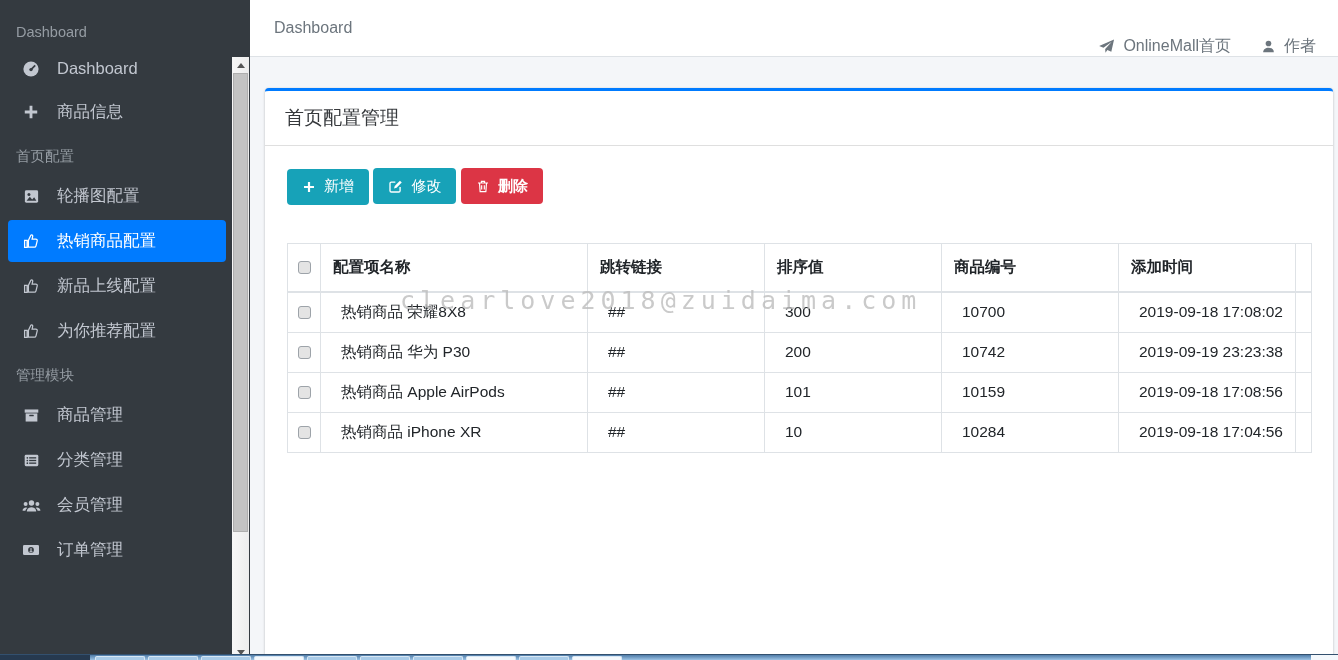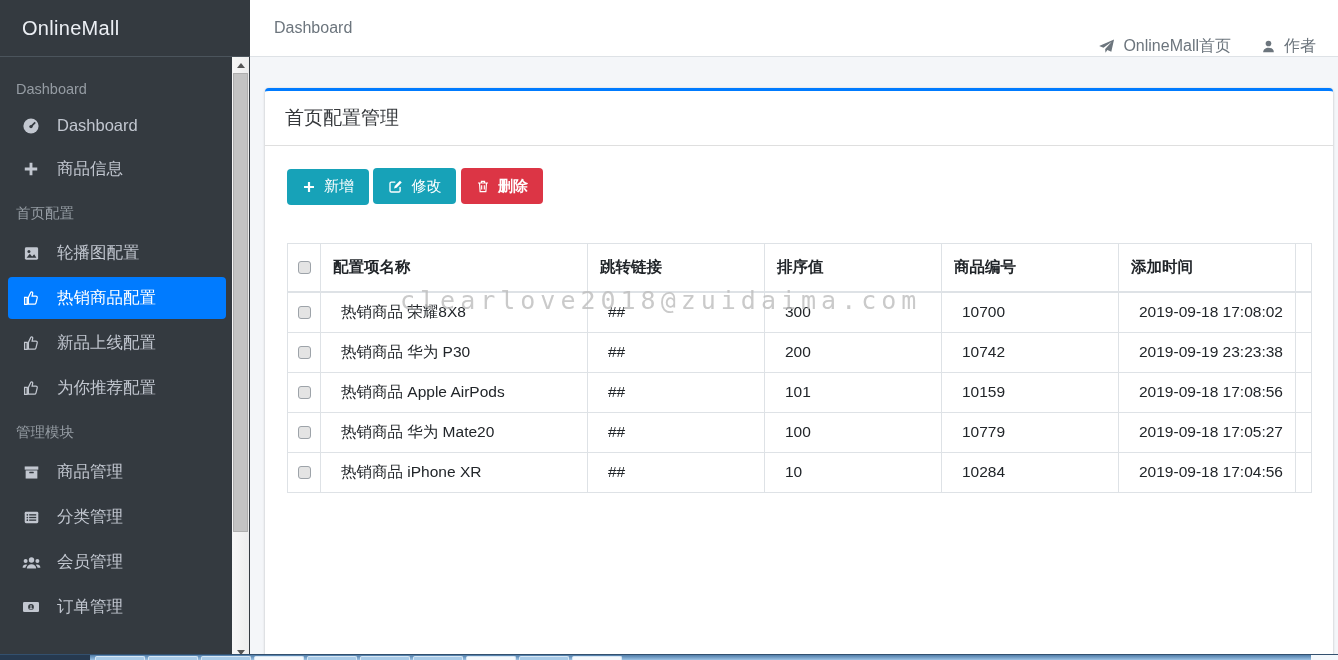--- a/index.html
+++ b/index.html
@@ -76,21 +76,20 @@
             border-radius:2px 2px 0 0; }
 
   .ico svg, .btn svg, .top-link svg { display:block; }
 </style>
 </head>
 <body>
 
 <div class="app">
 
   <aside class="sidebar">
-    <div class="brand">OnlineMall</div>
     <nav class="nav" id="sidebar-nav">
   <div class="nav-section">
     <div class="nav-header">Dashboard</div>
 
   <div class="nav-item">
     <span class="ico">
               <svg width="18" height="18" viewBox="0 0 18 18">
                 <circle cx="9" cy="9" r="7.6" fill="currentColor"></circle>
                 <line x1="9" y1="9.6" x2="13.2" y2="5.4" stroke="#343a40" stroke-width="1.7"></line>
                 <circle cx="9" cy="9.6" r="1.7" fill="#343a40"></circle>
@@ -325,29 +324,20 @@
   <tr>
     <td class="chk"><input type="checkbox" class="cbox" style=""></td>
     <td>热销商品 Apple AirPods</td>
     <td>##</td>
     <td>101</td>
     <td>10159</td>
     <td>2019-09-18 17:08:56</td>
     <td></td>
   </tr>
 
-  <tr>
-    <td class="chk"><input type="checkbox" class="cbox" style=""></td>
-    <td>热销商品 华为 Mate20</td>
-    <td>##</td>
-    <td>100</td>
-    <td>10779</td>
-    <td>2019-09-18 17:05:27</td>
-    <td></td>
-  </tr>
 
   <tr>
     <td class="chk"><input type="checkbox" class="cbox" style=""></td>
     <td>热销商品 iPhone XR</td>
     <td>##</td>
     <td>10</td>
     <td>10284</td>
     <td>2019-09-18 17:04:56</td>
     <td></td>
   </tr>

